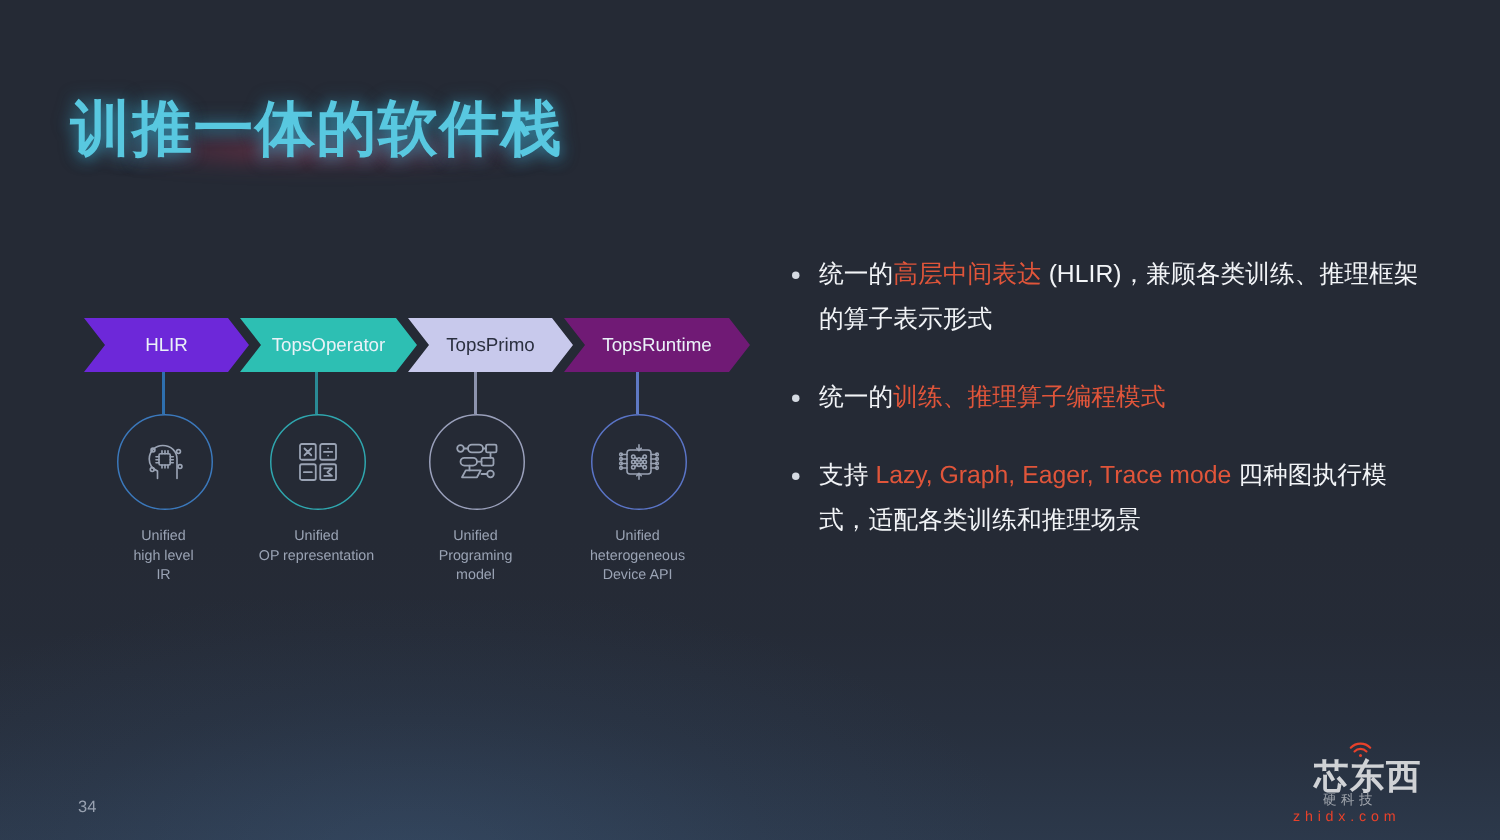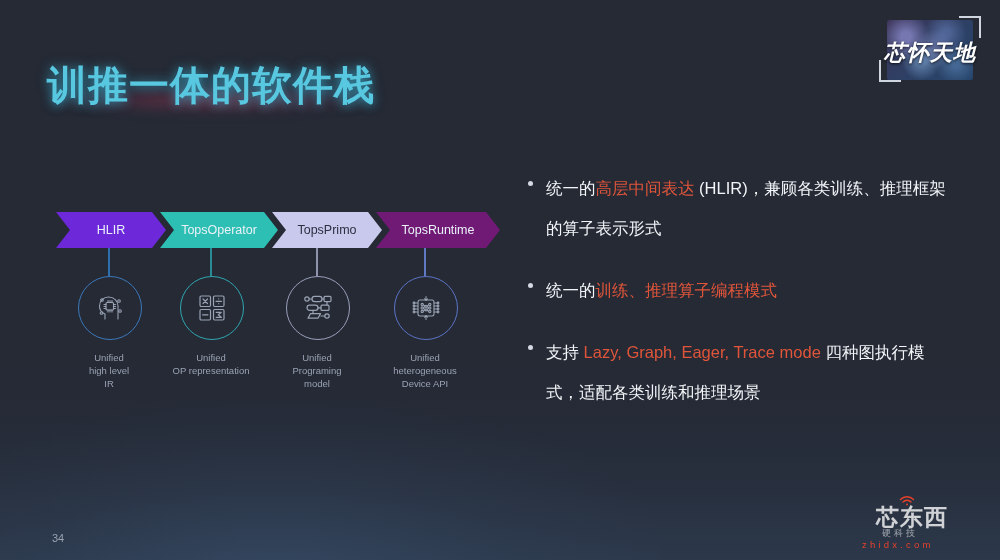--- a/index.html
+++ b/index.html
@@ -178,21 +178,21 @@
     position: absolute;
     left: 524px;
     top: 168px;
     width: 430px;
   }
   .bullet {
     position: relative;
     padding-left: 22px;
     margin-bottom: 22px;
     font-size: 16.5px;
-    line-height: 40px;
+    line-height: 30px;
     color: #f2f4f7;
   }
   .bullet:last-child { margin-bottom: 16px; }
   .bullet .dot {
     position: absolute;
     left: 4px;
     top: 13px;
     width: 5px; height: 5px;
     border-radius: 50%;
     background: #d5dae2;
@@ -261,26 +261,20 @@
 <div id="slide">
 
   <div class="haze"></div>
   <div class="haze2"></div>
 
   <div class="title-wrap">
     <div class="title-glow"></div>
     <div class="title">训推一体的软件栈</div>
   </div>
 
-  <div class="logo-tr">
-    <div class="tex"></div>
-    <div class="br tr"></div>
-    <div class="br bl"></div>
-    <div class="cn">芯怀天地</div>
-  </div>
 
   <div class="diagram">
 
     <div class="chevron-row">
       <div class="chev c0">
         <span>HLIR</span>
       </div>
       <div class="chev c1">
         <span>TopsOperator</span>
       </div>

